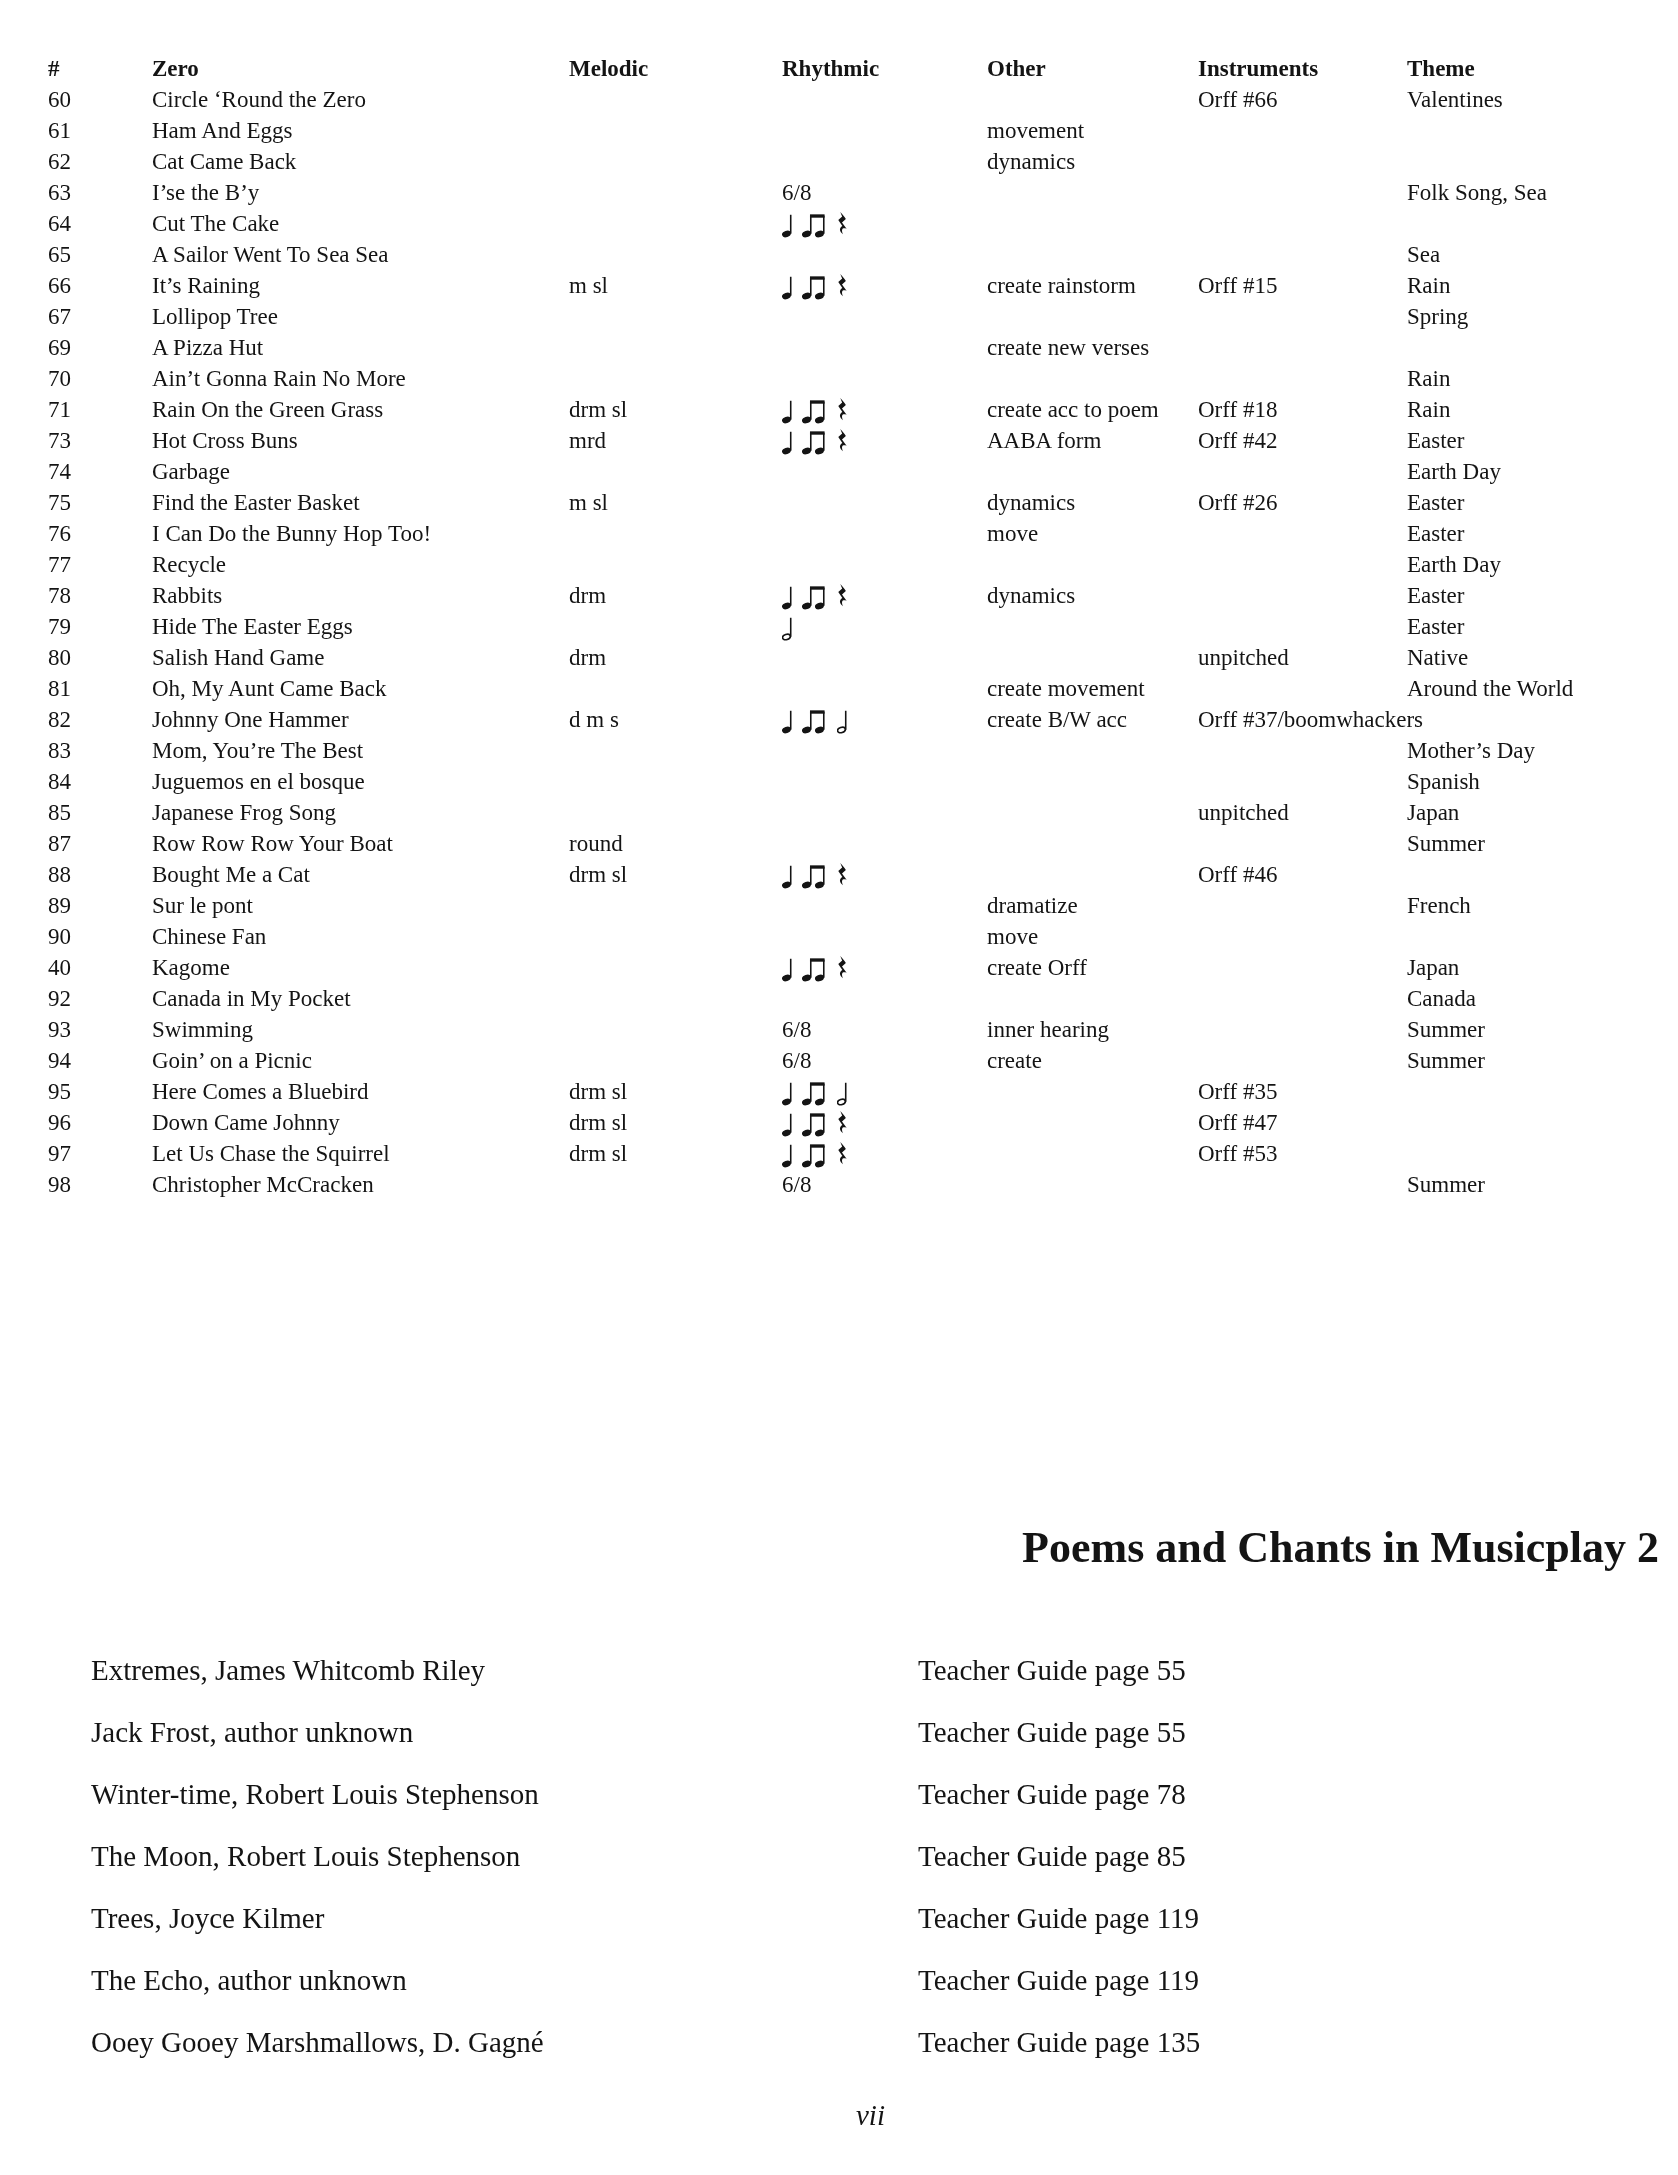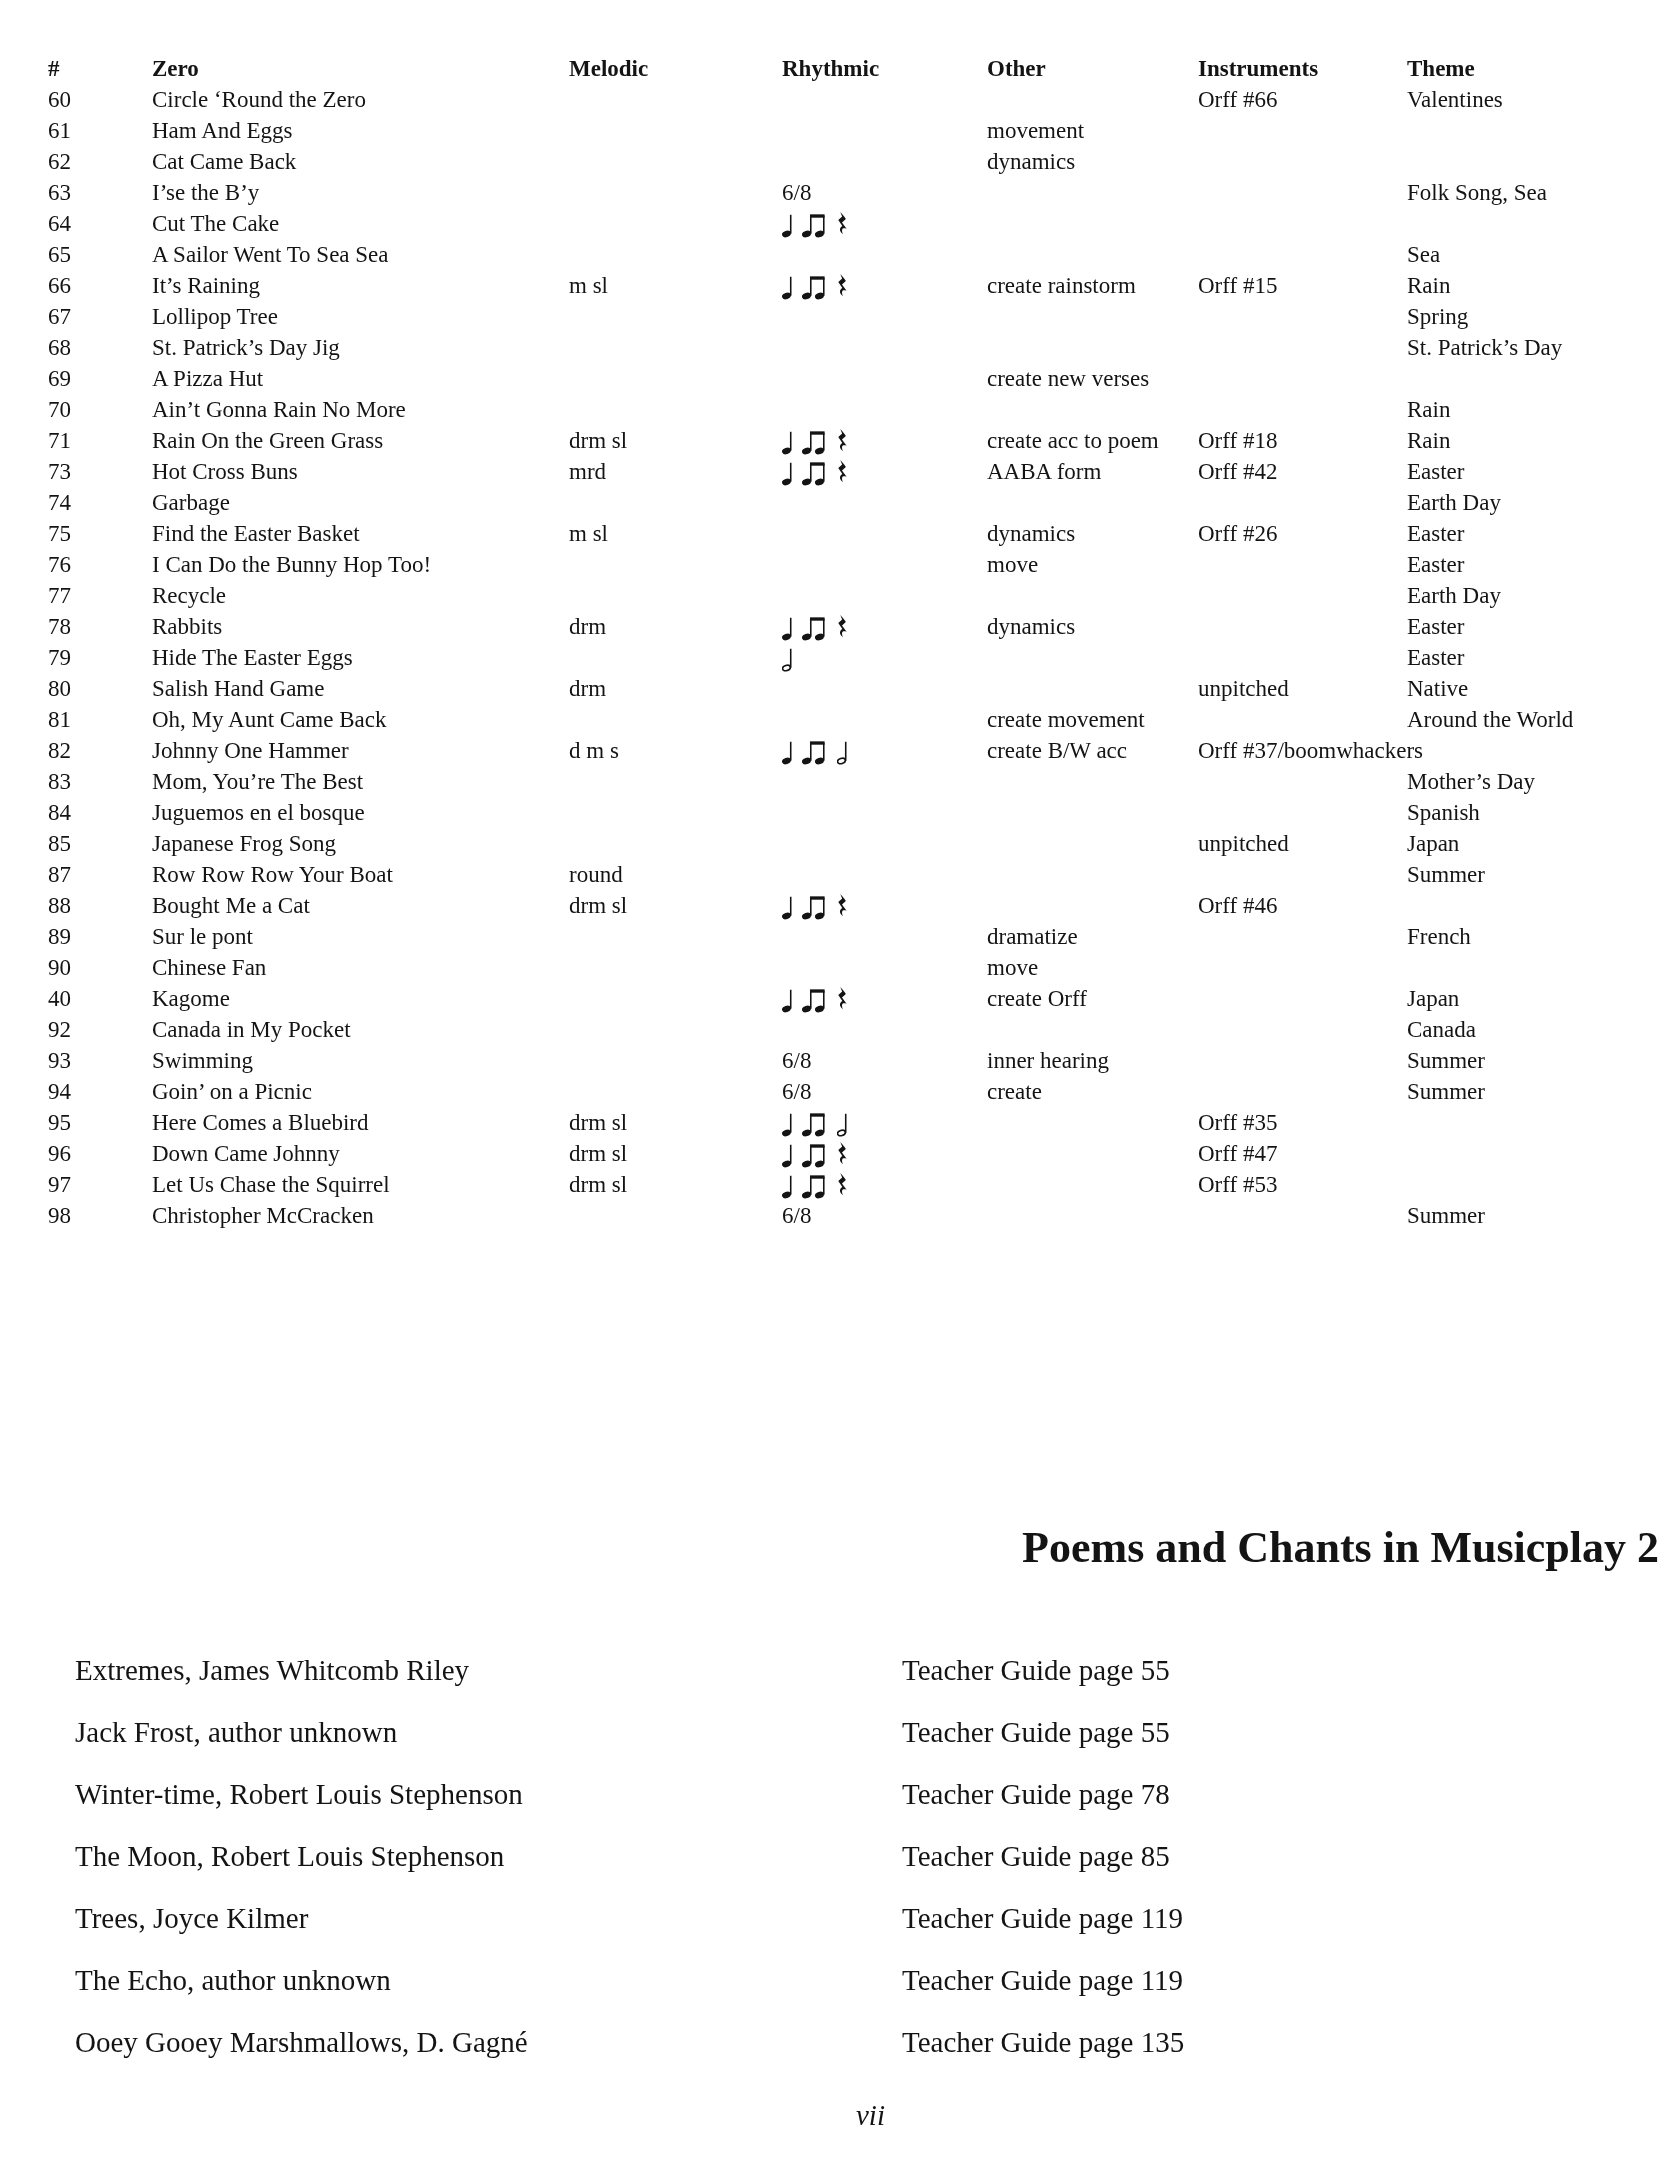--- a/index.html
+++ b/index.html
@@ -27,21 +27,21 @@
   .rhythm-cell svg { vertical-align:-6.5px; margin-right:8.4px; }
   .note-svg { fill:#141414; }
   .rhythm-text { font-size:23px; }
 
   
   .poems-title {
     position:absolute; top:1522px; left:0; width:1659px;
     text-align:right;
     font-size:44px; font-weight:bold;
   }
-  .poems-list { position:absolute; top:1650px; left:75px; width:1529px; }
+  .poems-list { position:absolute; top:1650px; left:91px; width:1529px; }
   .poem-item {
     display:grid;
     grid-template-columns:827px 1fr;
     height:62px;
     line-height:41px;
     font-size:29px;
   }
   .poem-item .cell { white-space:nowrap; }
 
   .page-number {
@@ -154,29 +154,20 @@
         <div class="trow">
           <div class="cell">67</div>
           <div class="cell">Lollipop Tree</div>
           <div class="cell"></div>
           <div class="cell rhythm-cell"></div>
           <div class="cell"></div>
           <div class="cell"></div>
           <div class="cell">Spring</div>
         </div>
         <div class="trow">
-          <div class="cell">68</div>
-          <div class="cell">St. Patrick’s Day Jig</div>
-          <div class="cell"></div>
-          <div class="cell rhythm-cell"></div>
-          <div class="cell"></div>
-          <div class="cell"></div>
-          <div class="cell">St. Patrick’s Day</div>
-        </div>
-        <div class="trow">
           <div class="cell">69</div>
           <div class="cell">A Pizza Hut</div>
           <div class="cell"></div>
           <div class="cell rhythm-cell"></div>
           <div class="cell">create new verses</div>
           <div class="cell"></div>
           <div class="cell"></div>
         </div>
         <div class="trow">
           <div class="cell">70</div>

